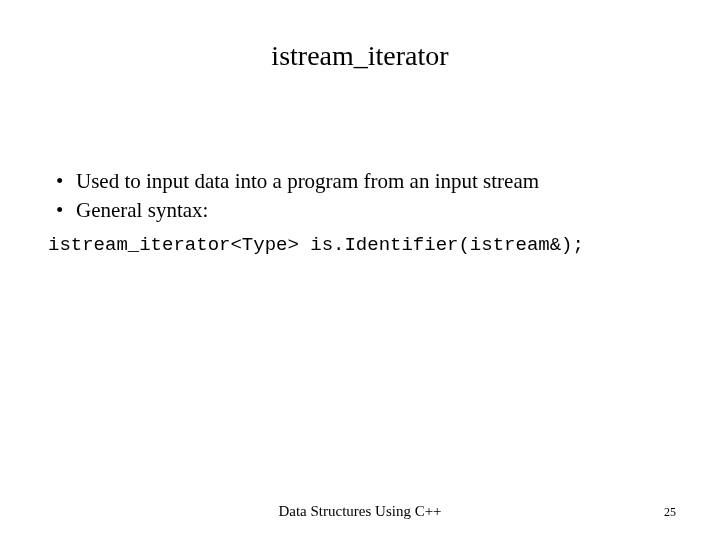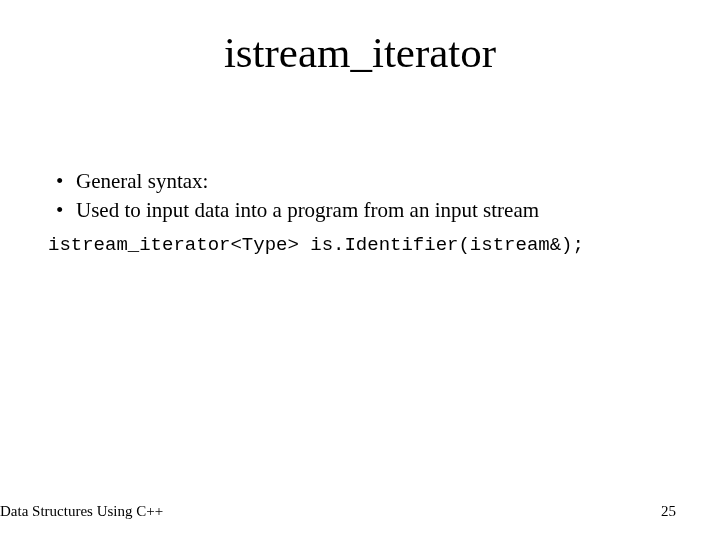--- a/index.html
+++ b/index.html
@@ -13,25 +13,25 @@
     overflow: hidden;
   }
   .slide {
     position: relative;
     width: 720px;
     height: 540px;
     box-sizing: border-box;
   }
   .title {
     position: absolute;
-    top: 28px;
+    top: 40px;
     left: 0;
     width: 100%;
     text-align: center;
-    font-size: 43px;
+    font-size: 28px;
     font-weight: 400;
   }
   .body {
     position: absolute;
     top: 168px;
     left: 48px;
     right: 48px;
     font-size: 21px;
     line-height: 1.3;
   }
@@ -56,41 +56,41 @@
     font-family: "Courier New", Courier, monospace;
     font-size: 19px;
     margin-top: 8px;
     white-space: pre;
   }
   .footer-center {
     position: absolute;
     bottom: 20px;
     left: 0;
     width: 100%;
-    text-align: left;
+    text-align: center;
     font-size: 15px;
   }
   .footer-right {
     position: absolute;
     bottom: 20px;
     right: 44px;
-    font-size: 15px;
+    font-size: 12px;
   }
 </style>
 </head>
 <body>
 
 <div class="slide">
 
   <div class="title">istream_iterator</div>
 
   <div class="body">
     <ul class="bullets">
+      <li>Used to input data into a program from an input stream</li>
       <li>General syntax:</li>
-      <li>Used to input data into a program from an input stream</li>
     </ul>
     <div class="code-line">istream_iterator&lt;Type&gt; is.Identifier(istream&amp;);</div>
   </div>
 
   <div class="footer-center">Data Structures Using C++</div>
   <div class="footer-right">25</div>
 
 </div>
 
 </body></html>

